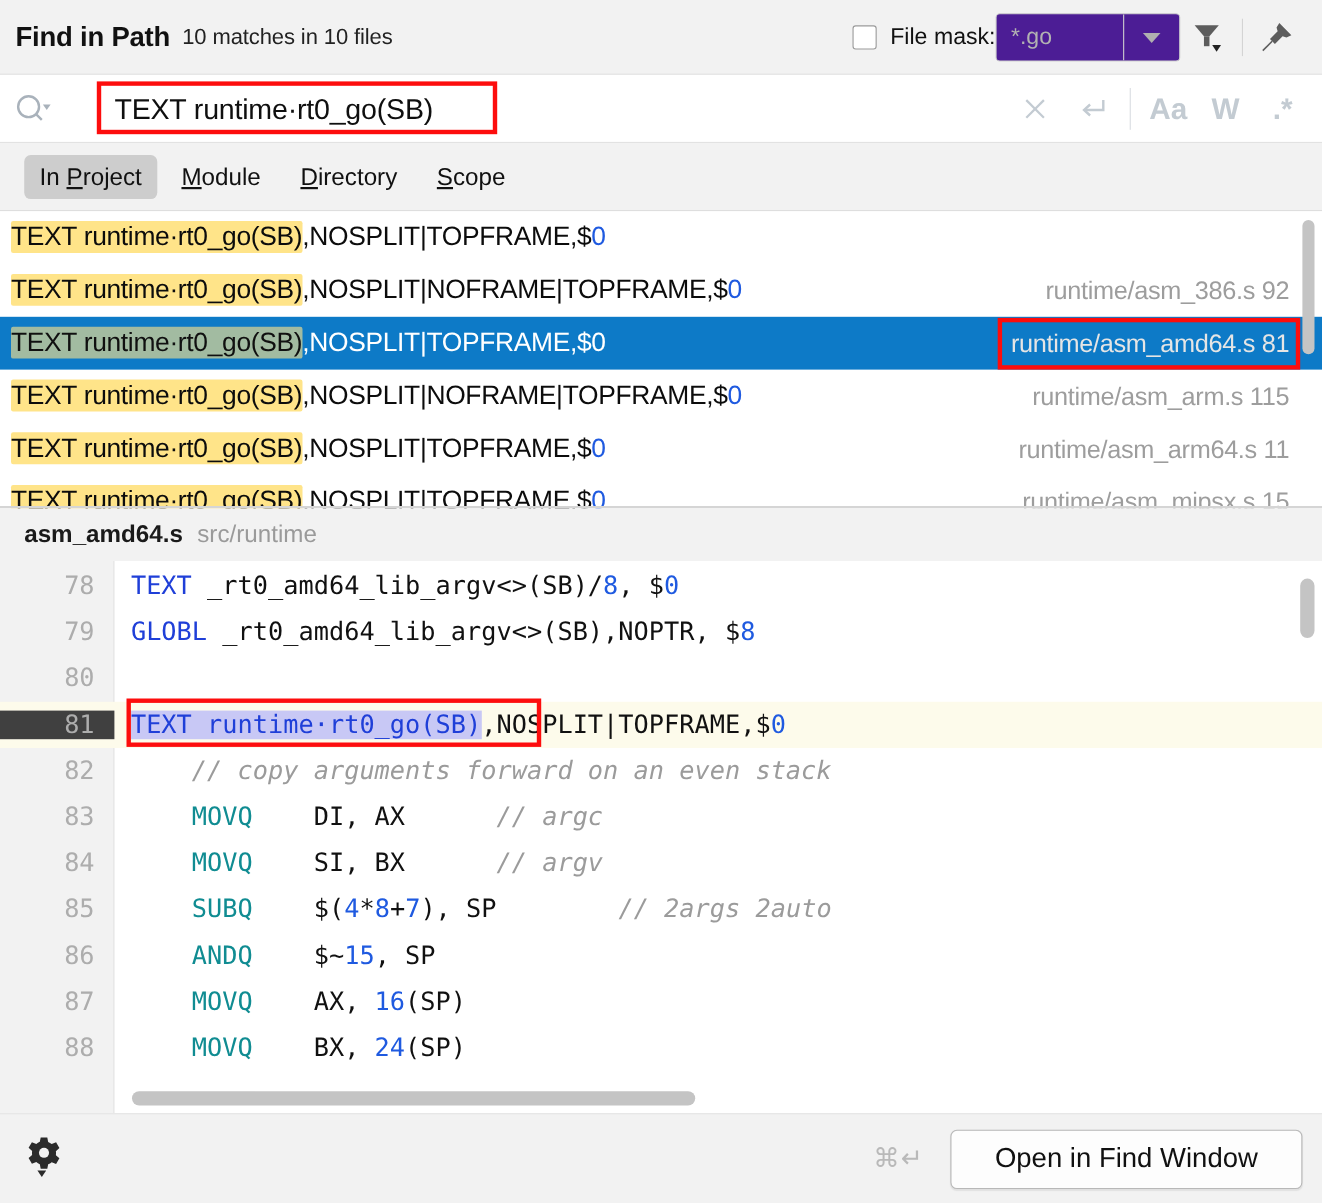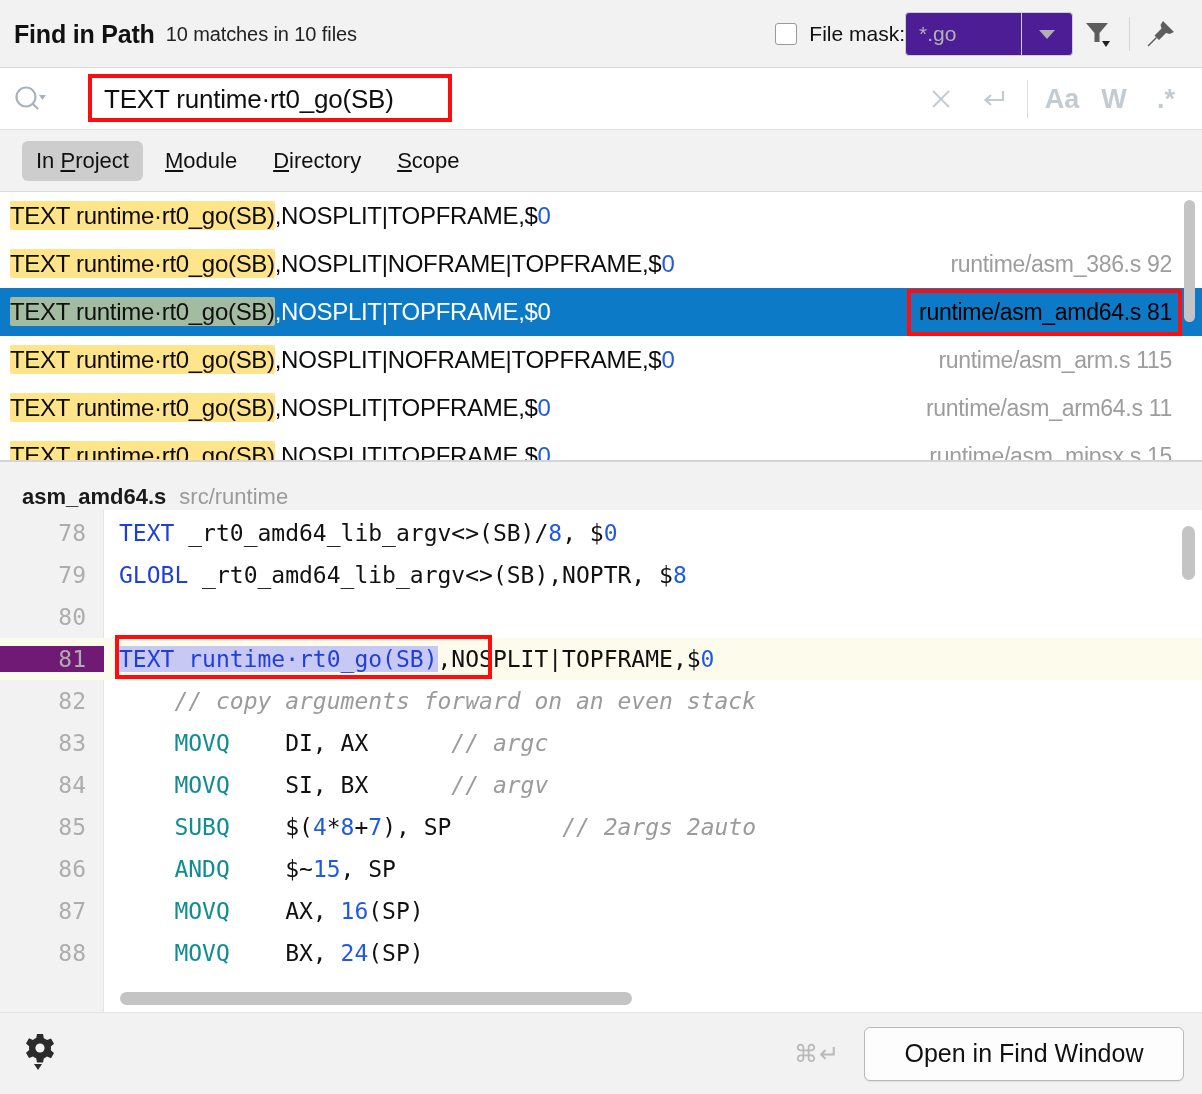--- a/index.html
+++ b/index.html
@@ -146,41 +146,41 @@
   .result-row.selected .rr-text { color: #ffffff; }
   .hl { background: #ffe489; border-radius: 2px; padding: 1px 0; }
   .result-row.selected .hl {
     background: rgba(255,228,137,0.62); color: #101010;
   }
   .num { color: #1f5ae0; }
   .rr-path {
     margin-left: auto; font-size: 23px; color: #9d9d9d;
     letter-spacing: -0.3px; position: relative;
   }
-  .result-row.selected .rr-path { color: #000000; }
+  .result-row.selected .rr-path { color: #e5e5e5; }
   .path-redbox {
     position: absolute; left: -12px; top: -10px;
     right: -10px; bottom: -10px;
     border: 4px solid #fd0d0d;
     pointer-events: none;
   }
   .results-vscroll {
     position: absolute; right: 7px; top: 8px;
     width: 11px; height: 122px; border-radius: 6px;
     background: #c4c4c4;
   }
   .results-rule {
     position: absolute; left: 0; right: 0; bottom: 0;
     height: 2px; background: #d5d5d5;
   }
 
   
   .preview-head {
     flex: 0 0 48px; height: 48px;
-    display: flex; align-items: flex-end;
+    display: flex; align-items: center;
     padding-left: 22px; background: #f2f2f2;
   }
   .ph-file { font-size: 22px; font-weight: bold; color: #1a1a1a; }
   .ph-dir  { font-size: 22px; color: #9a9a9a; margin-left: 13px; }
 
   
   .code-area {
     flex: 1 1 auto; background: #ffffff;
     position: relative; overflow: hidden;
   }
@@ -191,21 +191,21 @@
   }
   .code-lines {
     position: relative; padding-top: 2px;
   }
   .cline {
     height: 42px; display: flex; align-items: center;
     font-family: "DejaVu Sans Mono", monospace;
     font-size: 23px; position: relative;
   }
   .cline.highlight { background: #fdfbeb; }
-  .cline.highlight .lno { background: #701a75; }
+  .cline.highlight .lno { background: #404040; }
   .lno {
     width: 104px; flex: 0 0 104px; text-align: right;
     padding-right: 18px; color: #adadad; font-size: 23px;
     font-family: "DejaVu Sans Mono", monospace;
   }
   .ctext {
     padding-left: 15px; white-space: pre;
     font-family: "DejaVu Sans Mono", monospace;
     color: #111;
   }

